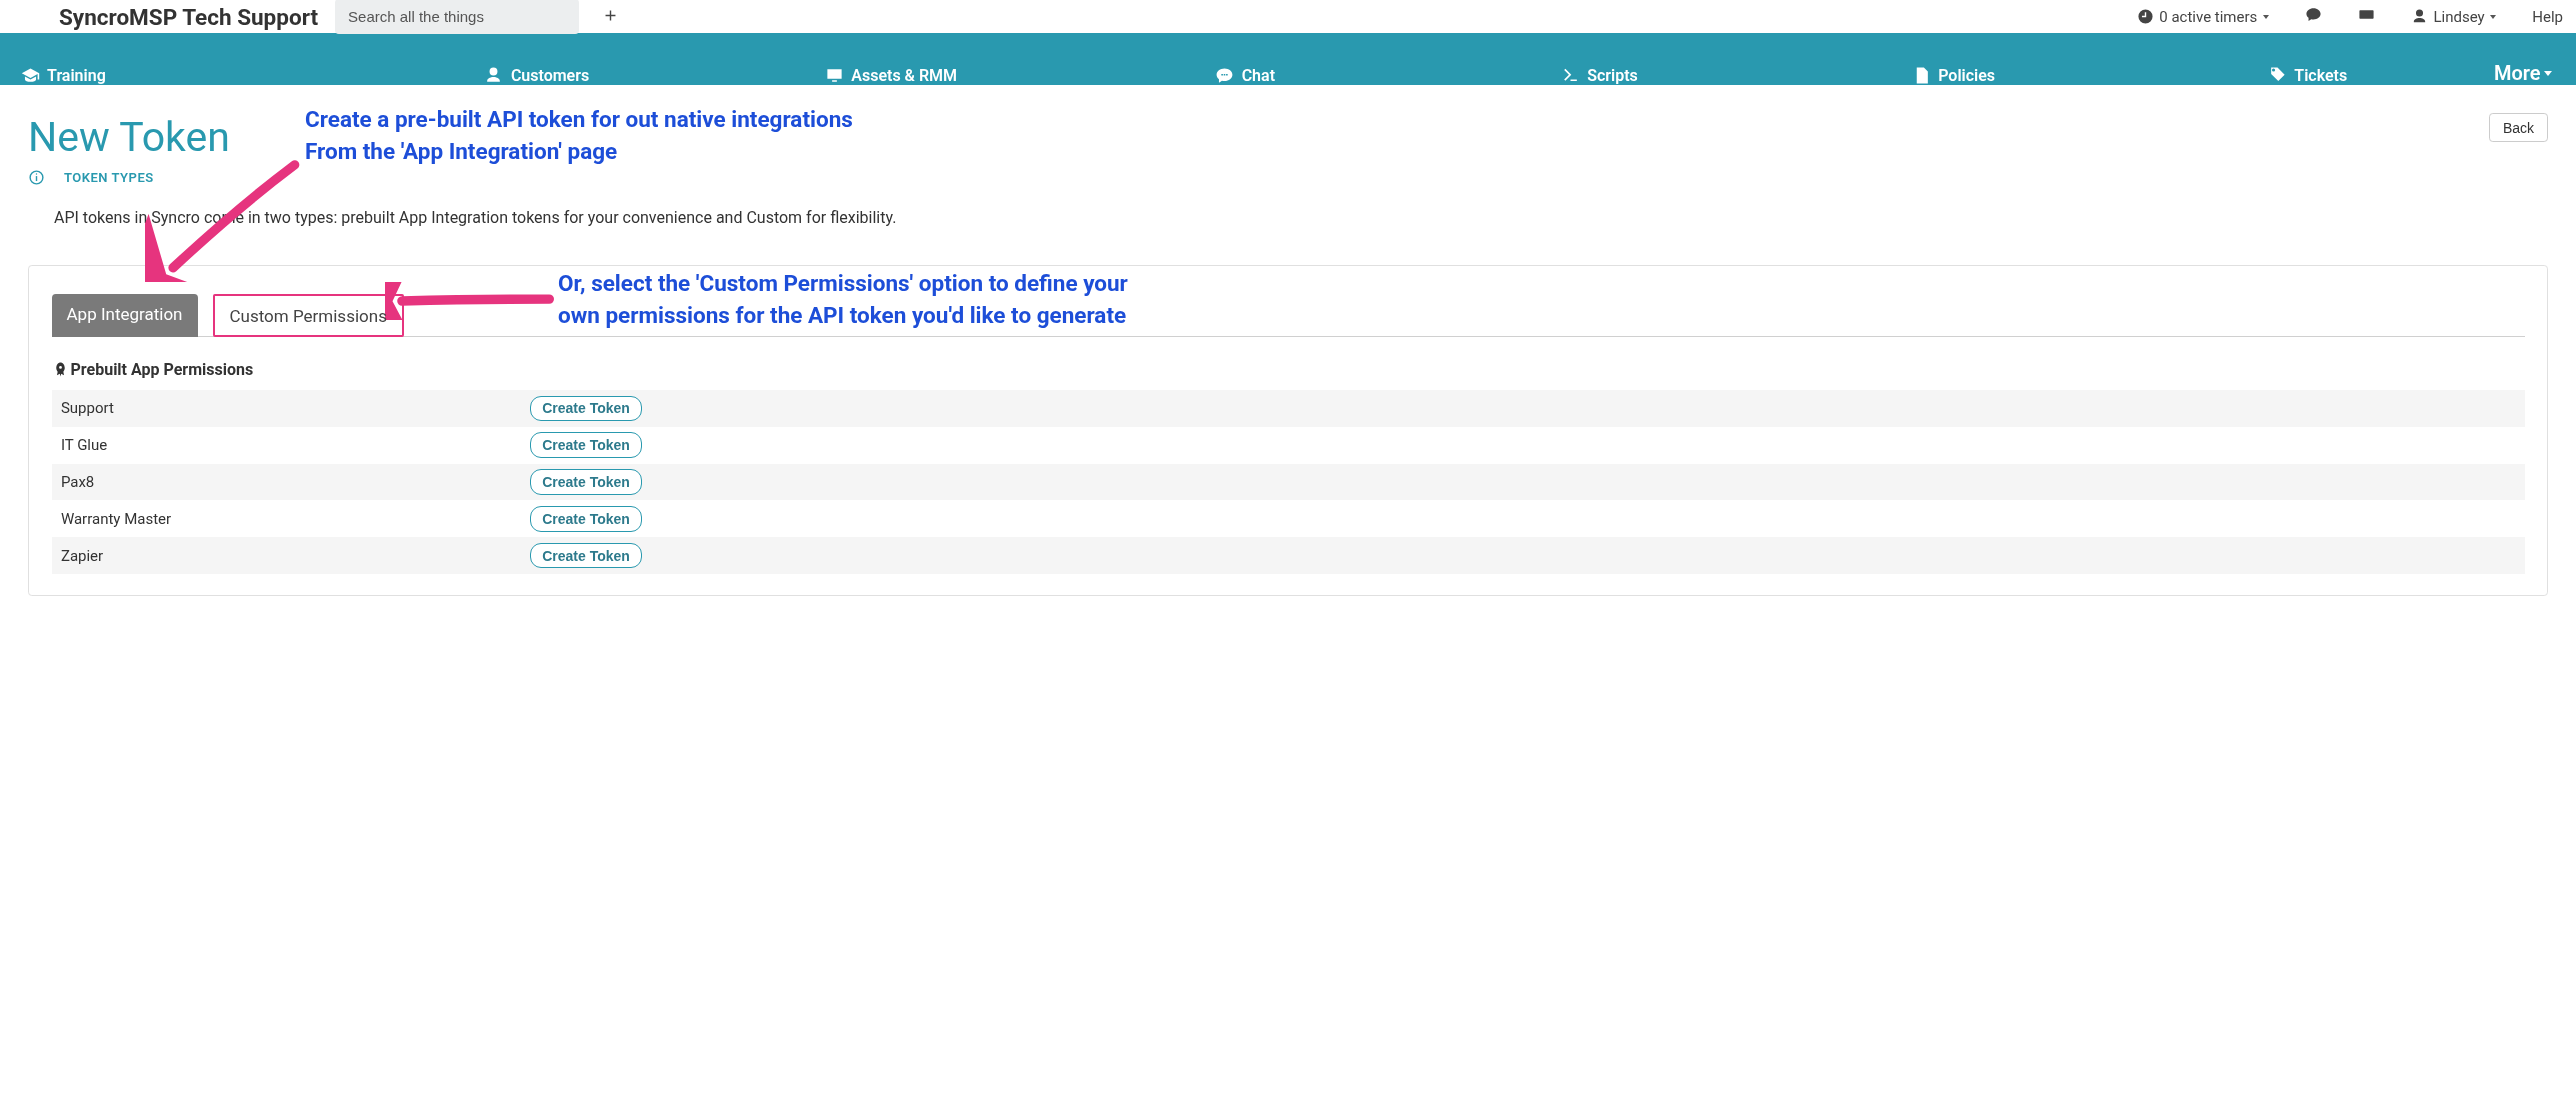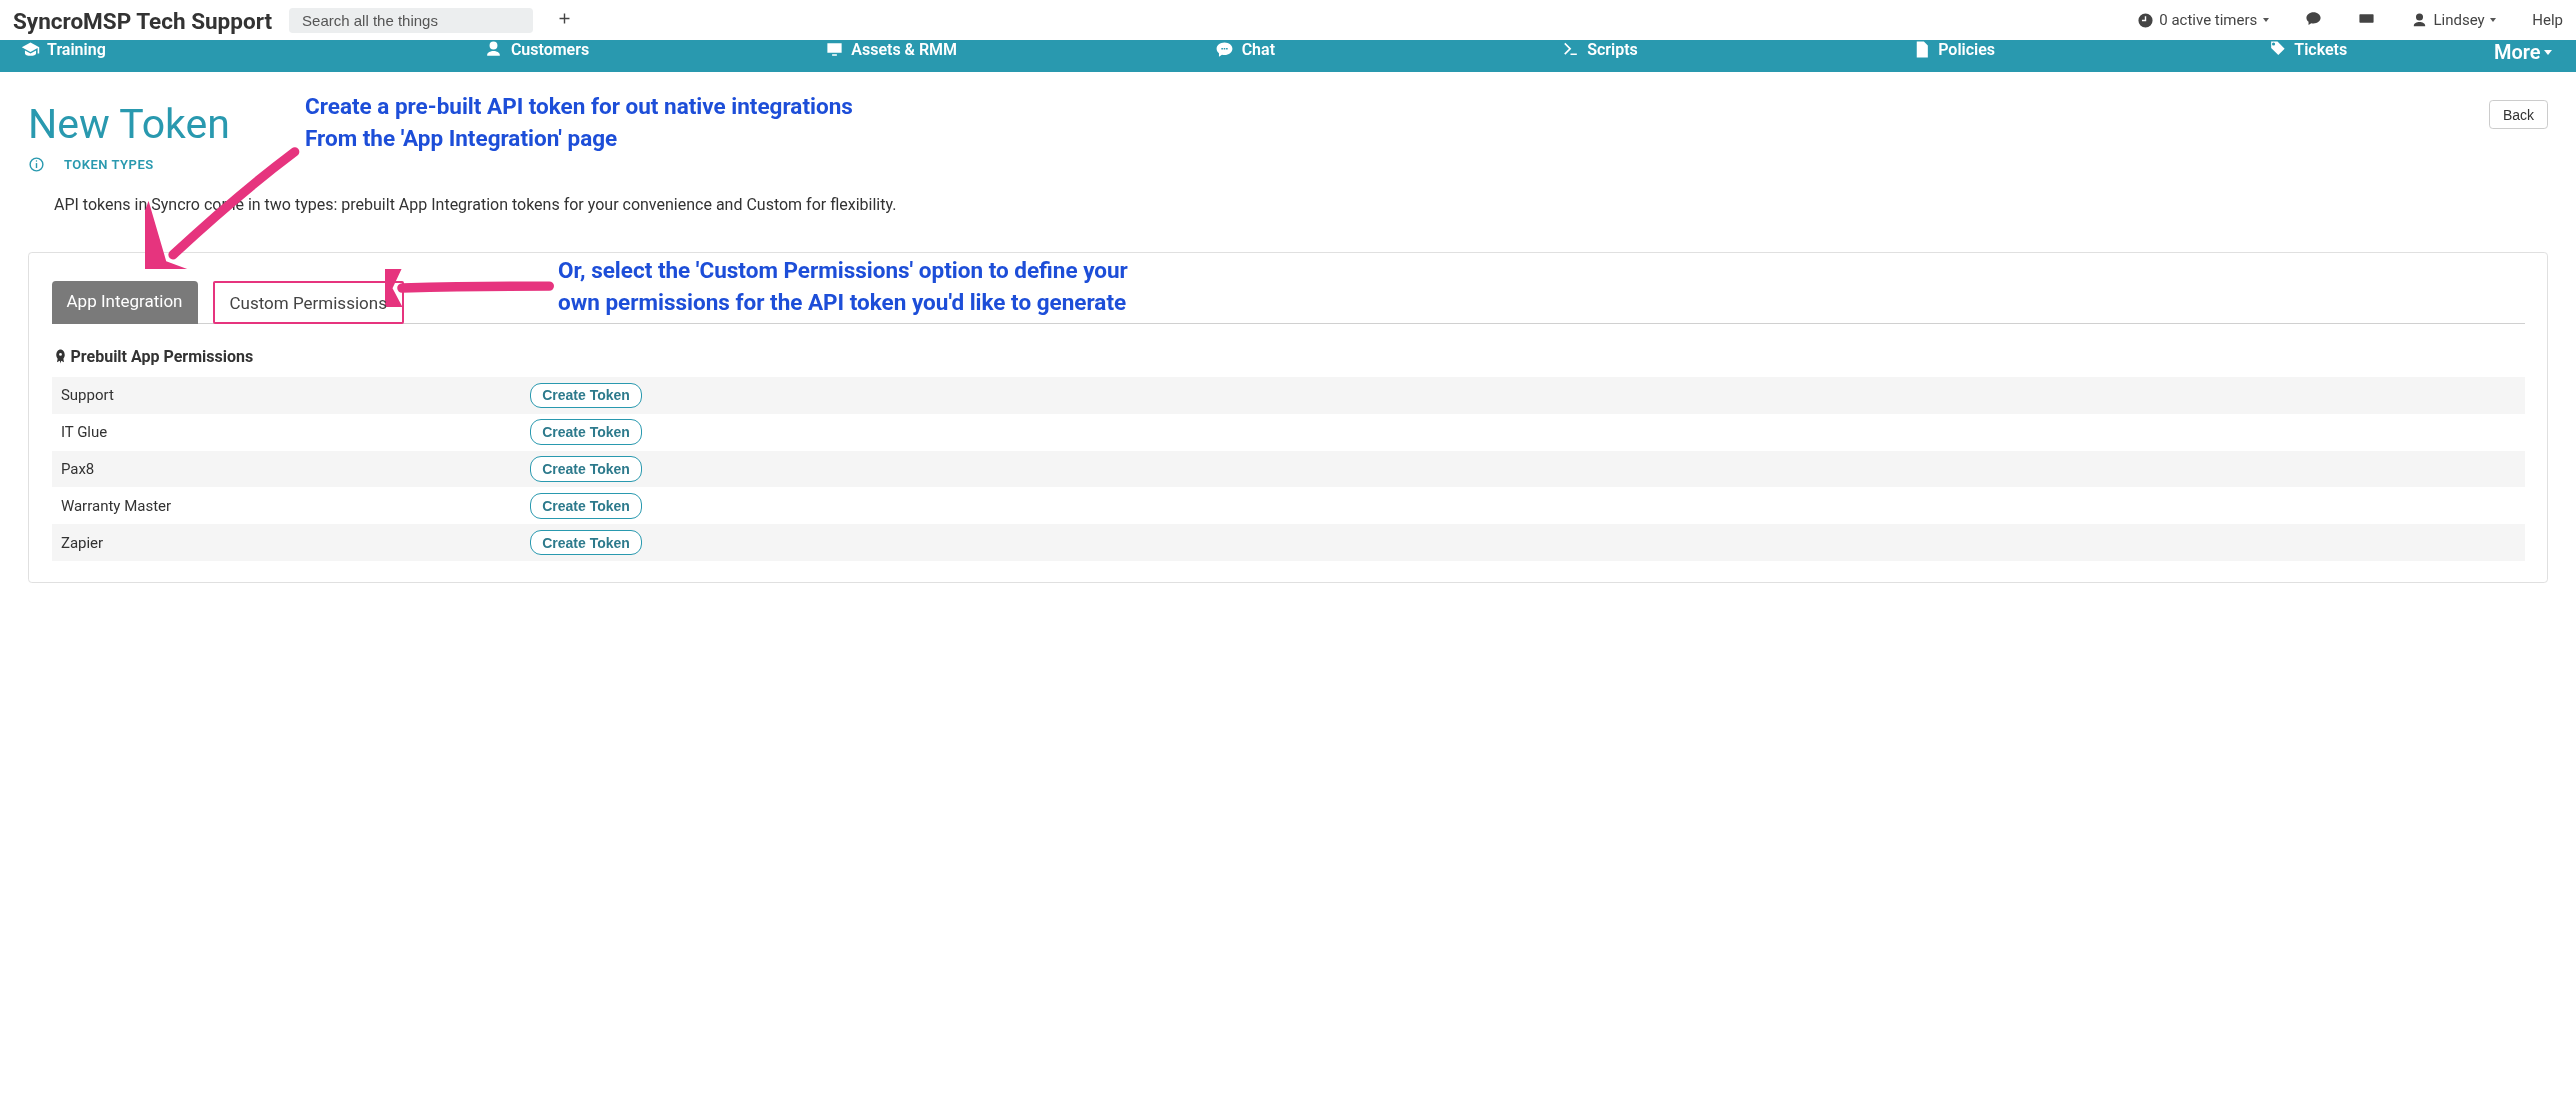--- a/index.html
+++ b/index.html
@@ -6,23 +6,25 @@
   body {
     font-family: -apple-system, BlinkMacSystemFont, "Segoe UI", Roboto, "Helvetica Neue", Arial, sans-serif;
     background: #fff;
     color: #333;
     font-size: 15px;
   }
 
   
   .topbar {
     display: flex;
+    align-items: center;
     padding: 7.5px 13px;
-    height: 40px;
+    height: 33px;
     gap: 17px;
+    margin-left: 46px;
   }
   .brand {
     font-size: 22.5px;
     font-weight: 700;
     color: #333;
     white-space: nowrap;
   }
   .search {
     background: #eceeef;
     border: none;
@@ -58,22 +60,22 @@
     border-left: 3.8px solid transparent;
     border-right: 3.8px solid transparent;
     border-top: 4.7px solid #555;
   }
   .help-link { color: #444; cursor: pointer; }
 
   
   .navbar {
     background: #2999af;
     display: flex;
-    align-items: flex-start;
-    height: 32px;
+    align-items: flex-end;
+    height: 52px;
     padding: 0 15px;
   }
   .nav-item {
     color: #fff;
     font-weight: 600;
     font-size: 16px;
     display: flex;
     align-items: center;
     gap: 7.5px;
     padding: 0 15px;

